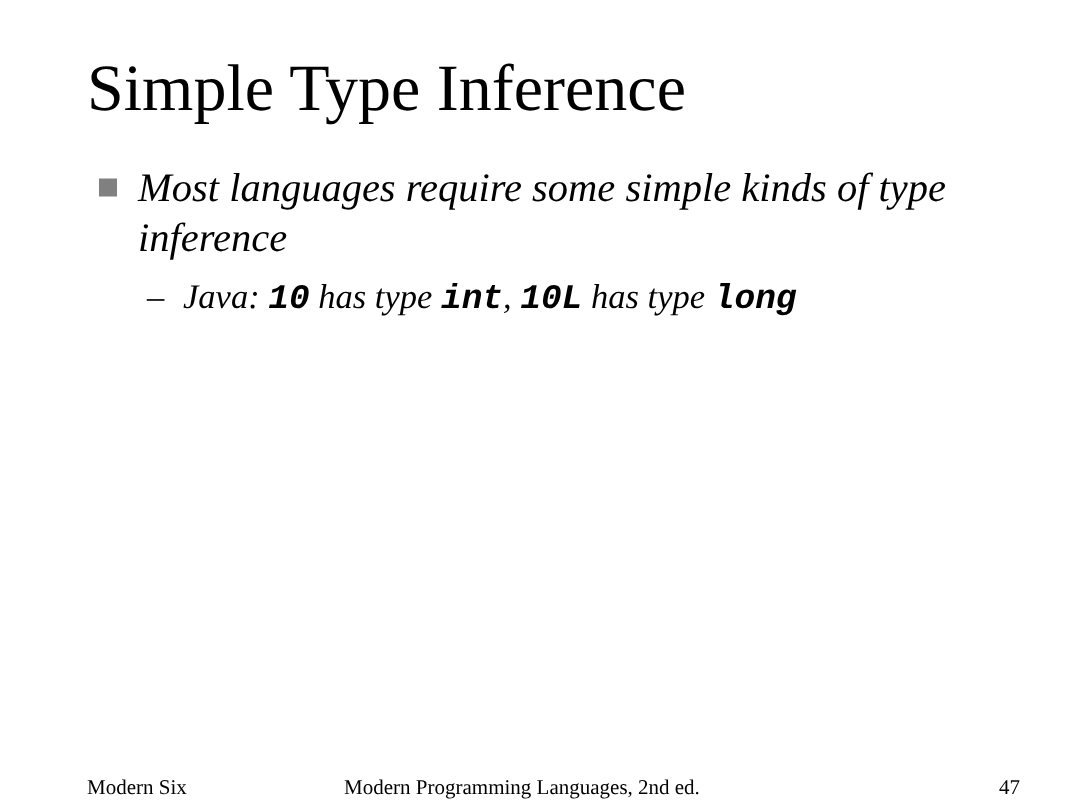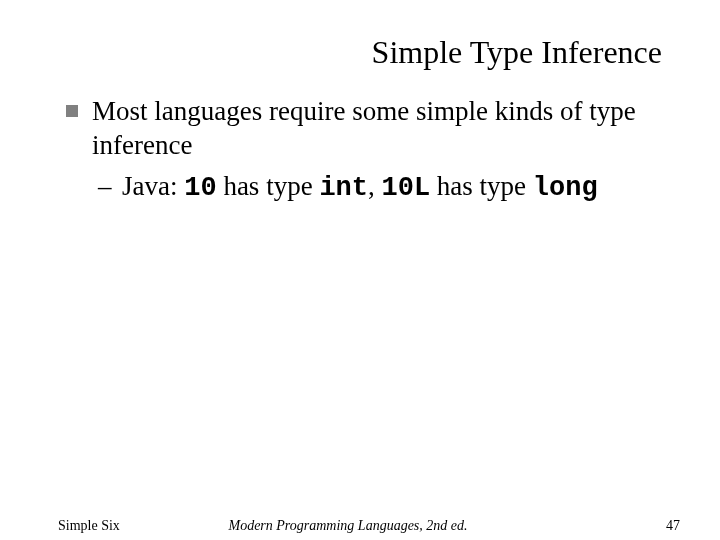--- a/index.html
+++ b/index.html
@@ -13,47 +13,47 @@
     overflow: hidden;
   }
   .slide {
     position: relative;
     width: 720px;
     height: 540px;
     box-sizing: border-box;
     padding: 34px 58px 0 58px;
   }
   .title {
-    font-size: 32px;
+    font-size: 44px;
     font-weight: 400;
     margin: 0 0 24px 0;
     line-height: 1.15;
-    text-align: right;
   }
   .bullets {
     font-size: 27px;
     line-height: 1.25;
+    font-style: italic;
   }
   .b1 {
     position: relative;
     padding-left: 34px;
     margin-bottom: 6px;
   }
   .b1::before {
     content: "";
     position: absolute;
     left: 8px;
     top: 10px;
     width: 12px;
     height: 12px;
     background: #808080;
   }
   .b2 {
     position: relative;
-    font-size: 27px;
+    font-size: 23px;
     padding-left: 64px;
     margin: 8px 0 10px 0;
   }
   .b2::before {
     content: "–";
     position: absolute;
     left: 40px;
     top: 0;
     color: #000;
   }
@@ -71,21 +71,20 @@
   }
   .footer .left {
     position: absolute;
     left: 58px;
   }
   .footer .center {
     position: absolute;
     left: 0;
     width: 696px;
     text-align: center;
-    font-style: italic;
   }
   .footer .right {
     position: absolute;
     right: 40px;
     margin-left: 44px;
   }
 </style>
 </head>
 <body>
 
@@ -100,18 +99,18 @@
 
     <div class="b2">
       <span>Java: </span><span class="code">10</span><span> has type </span><span class="code">int</span><span>, </span><span class="code">10L</span><span> has type </span><span class="code">long</span>
     </div>
 
 
 
   </div>
 
   <div class="footer">
-    <div class="left">Simple Six</div>
+    <div class="left">Modern Six</div>
     <div class="center">Modern Programming Languages, 2nd ed.</div>
     <div class="right">47</div>
   </div>
 
 </div>
 
 </body></html>

